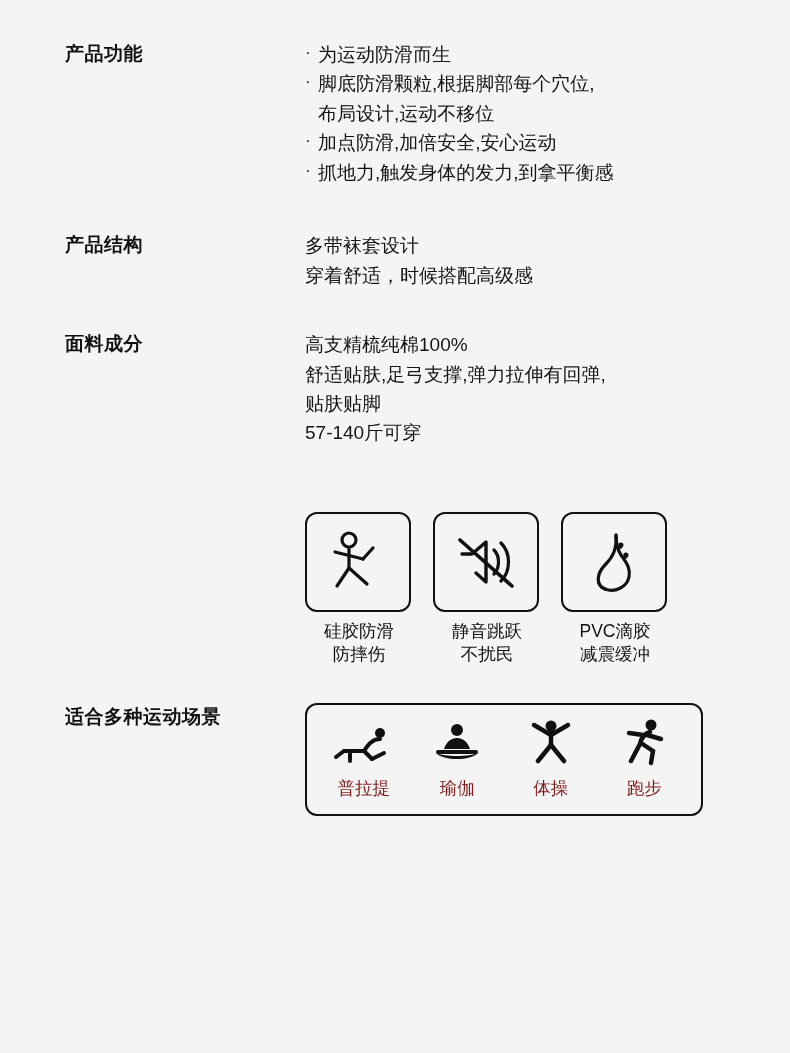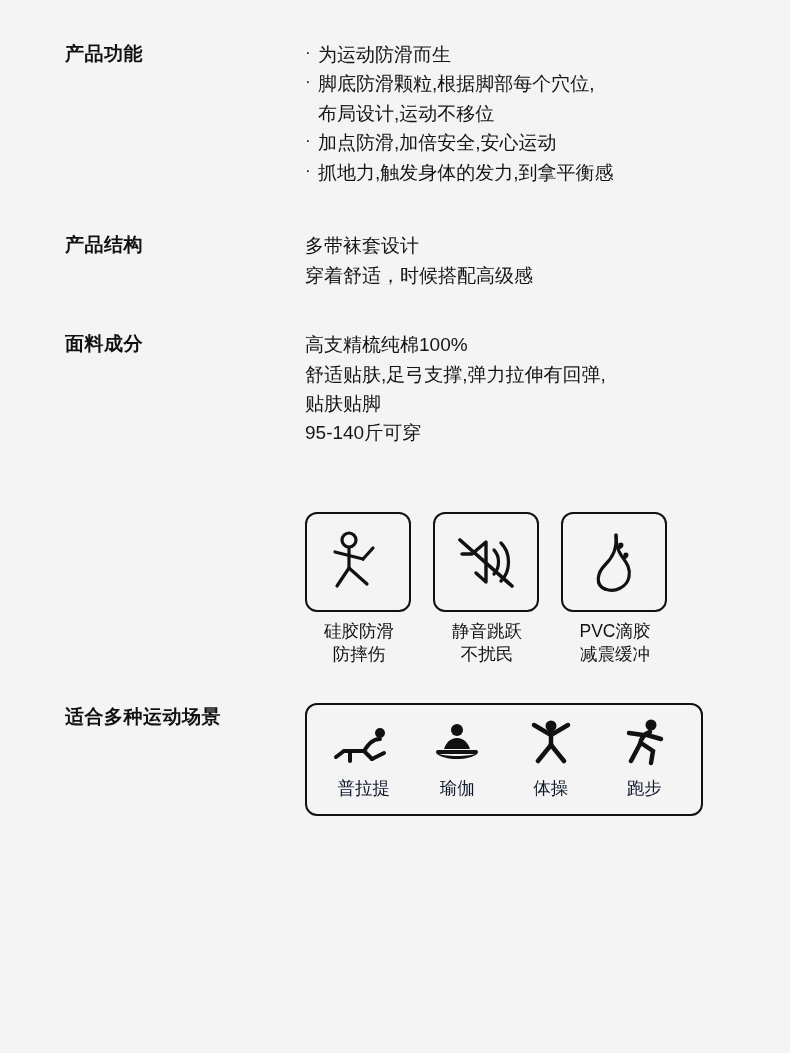--- a/index.html
+++ b/index.html
@@ -113,21 +113,21 @@
   }
   .scene-icon {
     height: 46px;
     display: flex;
     align-items: flex-end;
     justify-content: center;
   }
   .scene-caption {
     margin-top: 8px;
     font-size: 17.5px;
-    color: #0f172a;
+    color: #7f1d1d;
   }
   svg { display: block; }
 </style>
 </head>
 <body>
 
 <div class="page">
 
   <div class="spec-row">
     <div class="spec-label">产品功能</div>
@@ -166,21 +166,21 @@
   </div>
 
   <div class="gap-2"></div>
 
   <div class="spec-row">
     <div class="spec-label">面料成分</div>
     <div class="spec-body">
       <span class="plain-line">高支精梳纯棉100%</span>
       <span class="plain-line">舒适贴肤,足弓支撑,弹力拉伸有回弹,</span>
       <span class="plain-line">贴肤贴脚</span>
-      <span class="plain-line">95-140斤可穿</span>
+      <span class="plain-line">57-140斤可穿</span>
     </div>
   </div>
 
   <div class="gap-3"></div>
 
 
   <div class="gap-5"></div>
 
   <div class="spec-row">
     <div class="spec-label"></div>

